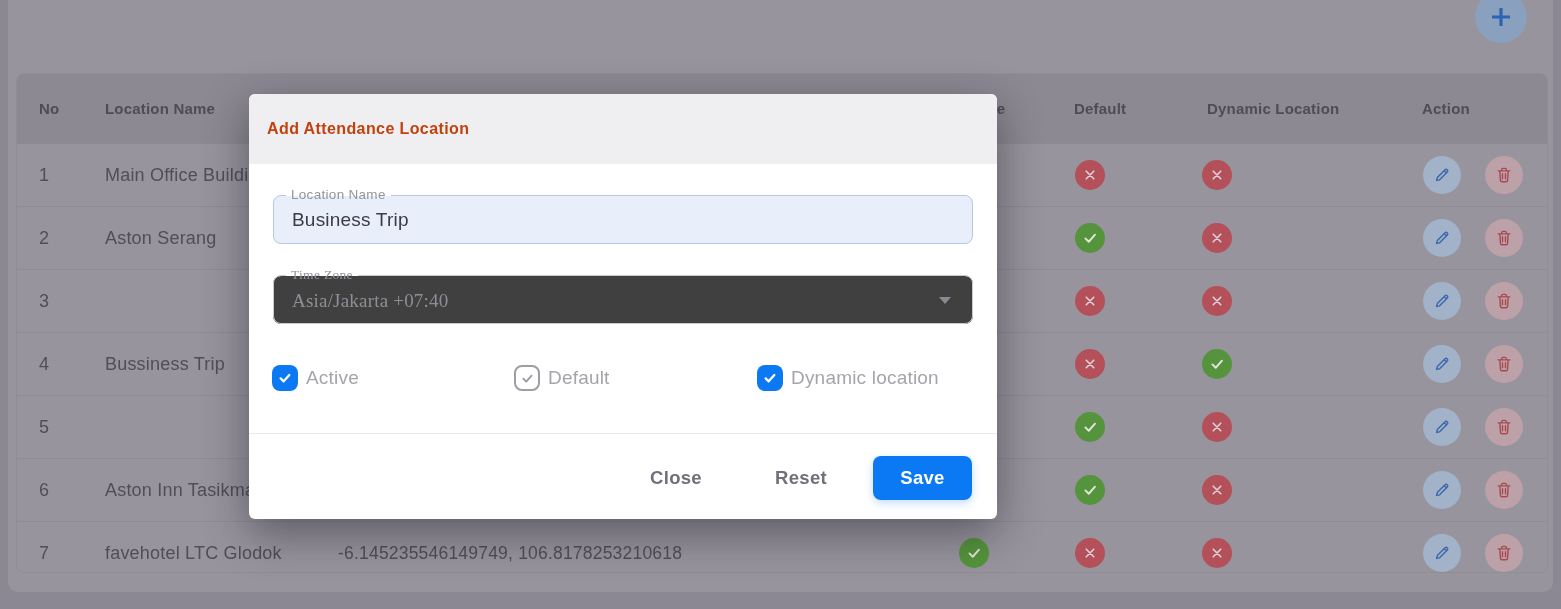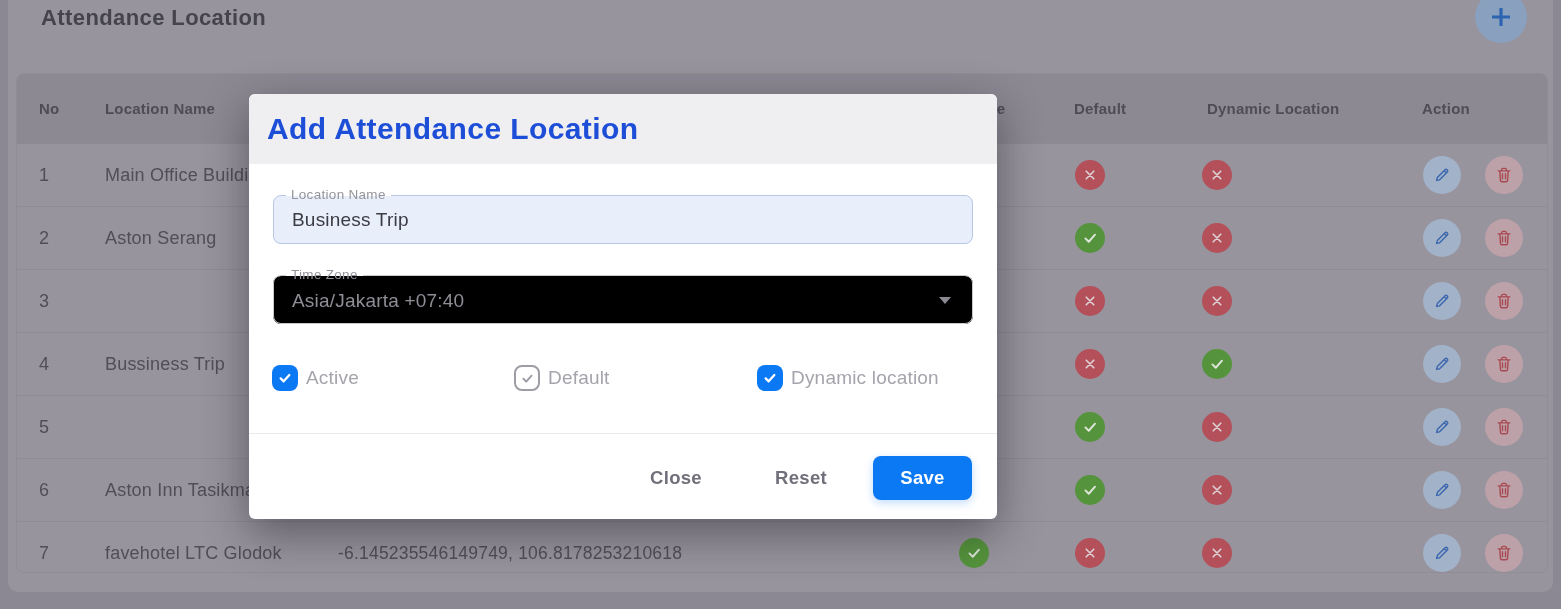--- a/index.html
+++ b/index.html
@@ -62,24 +62,24 @@
   .act.del{ left:1468px; background:#bda1a8; }
   
   .dialog {
     position:absolute; left:249px; top:94px; width:748px; height:425px;
     background:#ffffff; border-radius:6px; box-shadow:0 14px 45px rgba(20,18,28,.45);
     overflow:hidden; z-index:10;
   }
   .dlg-header {
     height:70px; background:#efeff1; display:flex; align-items:center; padding:0 18px;
   }
-  .dlg-title { font-size:30px; font-weight:700; color:#1d4ed8; letter-spacing:.4px; }
+  .dlg-title { font-size:16px; font-weight:700; color:#c2410c; letter-spacing:.4px; }
   .field { position:absolute; left:24px; width:700px; height:48px; border-radius:8px; }
   .field-name { top:102px; background:#e8effb; }
-  .field-tz { top:182px; background:#000000; cursor:pointer; }
+  .field-tz { top:182px; background:#404040; cursor:pointer;font-family:Liberation Serif, serif; }
   .field fieldset {
     position:absolute; left:0; right:0; top:-8px; bottom:0;
     border:1px solid #c9c8cf; border-radius:8px; padding:0 12px; pointer-events:none;
   }
   .field-name fieldset { border-color:#b8c7e6; }
   .field fieldset legend {
     font-size:13.5px; line-height:14px; padding:0 5px; color:#95949c;
     font-weight:500; letter-spacing:.3px; white-space:nowrap;
   }
   .field .value {
@@ -115,21 +115,20 @@
     position:absolute; left:624px; top:362px; width:99px; height:44px;
     background:#0b79f4; color:#fff; border:none; border-radius:8px;
     font-size:18.5px; font-weight:600; cursor:pointer; font-family:inherit;
     letter-spacing:.3px; box-shadow:0 3px 8px rgba(11,121,244,.25);
   }
 </style>
 </head>
 <body>
 
 <div class="content">
-  <div class="page-title">Attendance Location</div>
   <button class="add-btn">
     <span style="display:flex">
       <svg width="26" height="26" viewBox="0 0 26 26">
           <path d="M13 4v18M4 13h18" stroke="#2d64b2" stroke-width="3.2" stroke-linecap="butt" fill="none"></path>
         </svg>
     </span>
   </button>
 
   <div class="table-card">
     <div class="thead">

